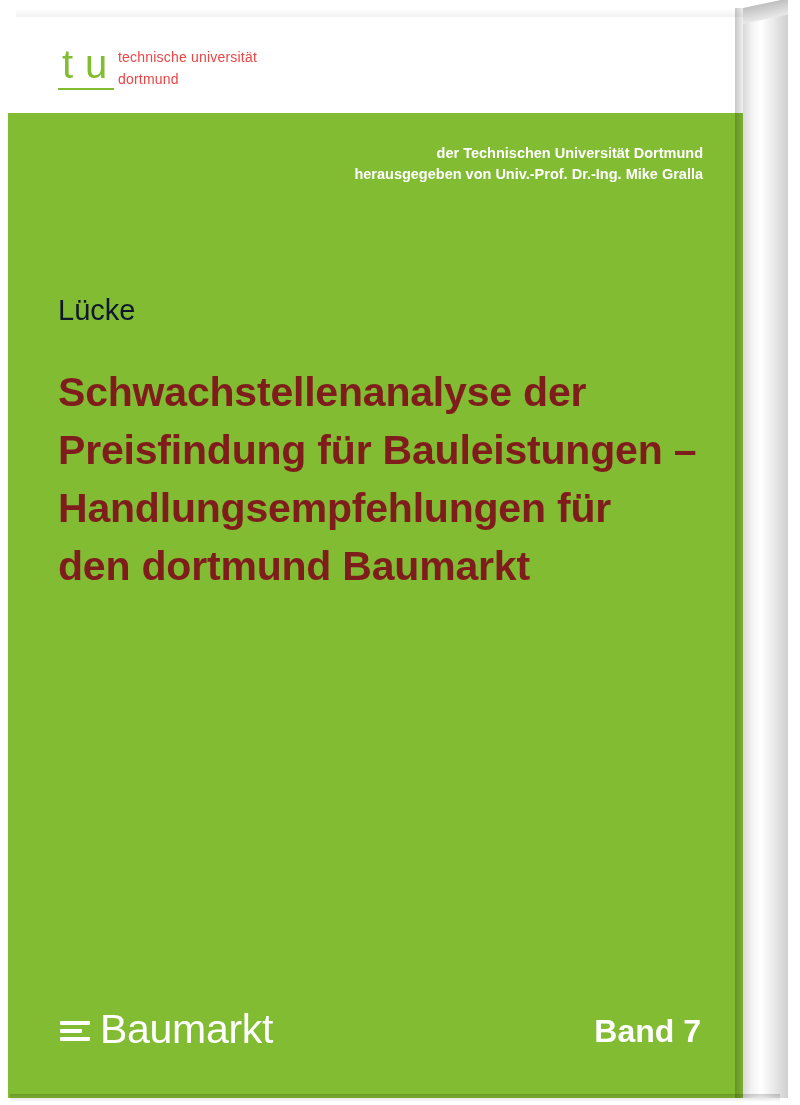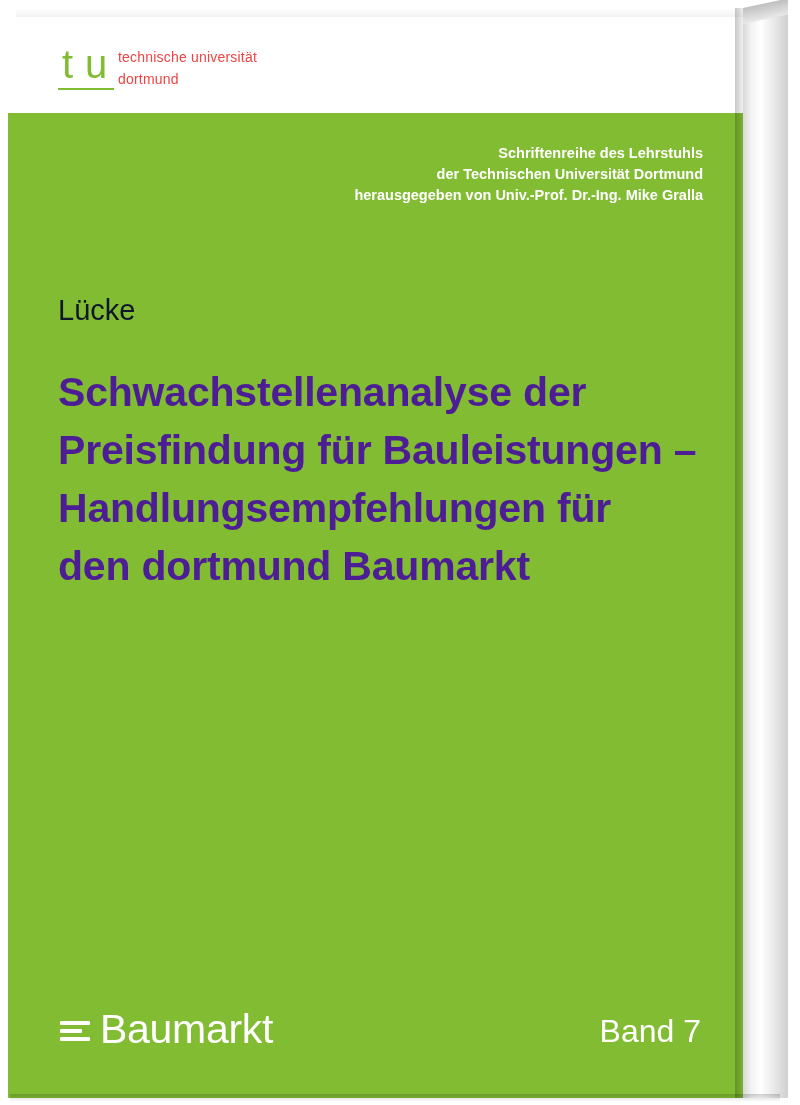--- a/index.html
+++ b/index.html
@@ -114,21 +114,21 @@
     line-height: 34px;
     font-weight: normal;
   }
 
   
   .title {
     position: absolute;
     left: 50px;
     top: 355px;
     width: 660px;
-    color: #4c1d95;
+    color: #7f1d1d;
     font-size: 41px;
     line-height: 58px;
     font-weight: bold;
     letter-spacing: -0.2px;
   }
 
   
   .publisher {
     position: absolute;
     left: 52px;
@@ -161,21 +161,21 @@
   }
 
   
   .volume {
     position: absolute;
     right: 42px;
     bottom: 50px;
     color: #ffffff;
     font-size: 32px;
     line-height: 34px;
-    font-weight: normal;
+    font-weight: bold;
   }
 
   
   .pages-edge {
     position: absolute;
     left: 743px;
     top: 8px;
     width: 45px;
     height: 1090px;
     background: linear-gradient(to right, #d8d8d8 0%, #f2f2f2 18%, #ffffff 40%, #e8e8e8 70%, #cfcfcf 100%);
@@ -230,21 +230,20 @@
           <span class="tu-bar"></span>
         </div>
         <div class="tu-wordmark">
           <div>technische universität</div>
           <div>dortmund</div>
         </div>
       </div>
     </div>
 
     <div class="series-block">
-      <div>Schriftenreihe des Lehrstuhls</div>
       <div>der Technischen Universität Dortmund</div>
       <div>herausgegeben von Univ.-Prof. Dr.-Ing. Mike Gralla</div>
     </div>
 
     <div class="author">Lücke</div>
 
     <div class="title">
       <div>Schwachstellenanalyse der</div>
       <div>Preisfindung für Bauleistungen –</div>
       <div>Handlungsempfehlungen für</div>

